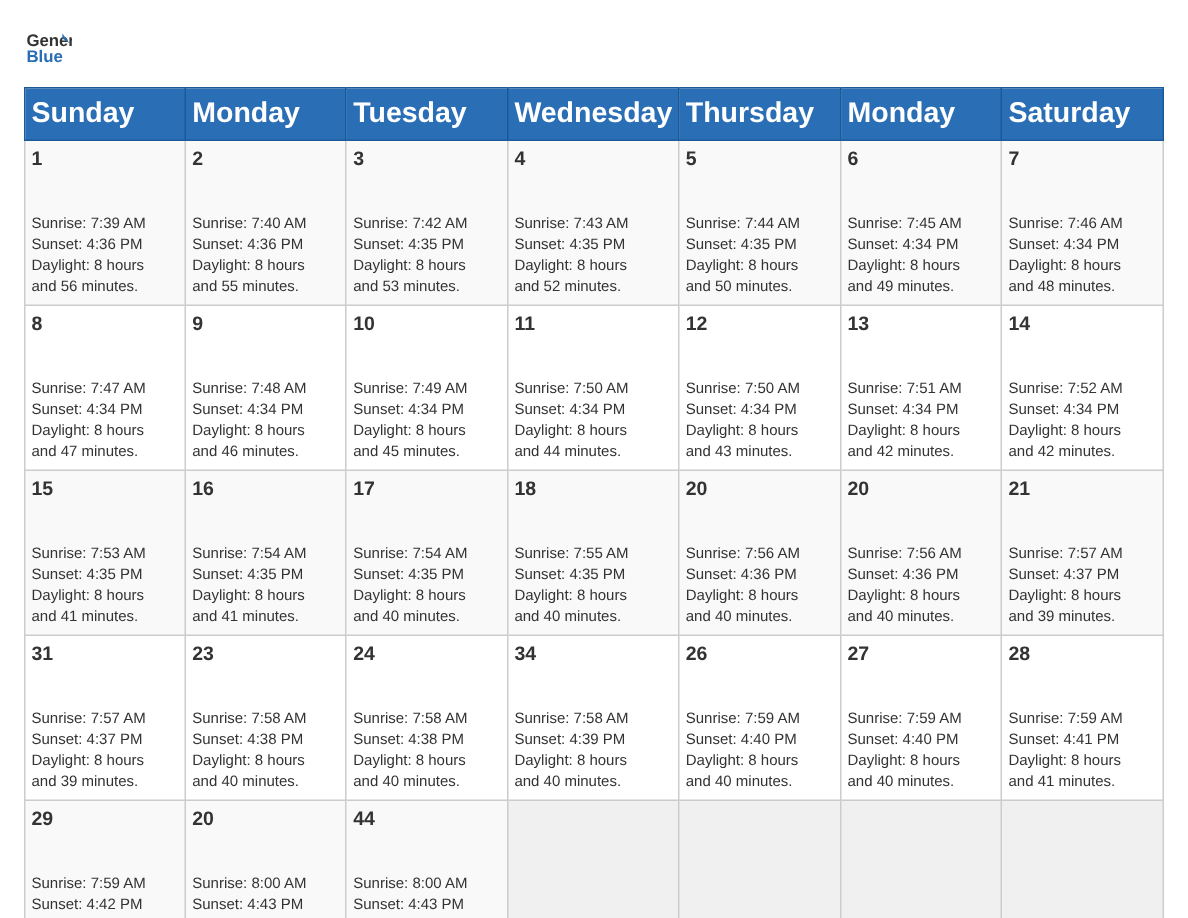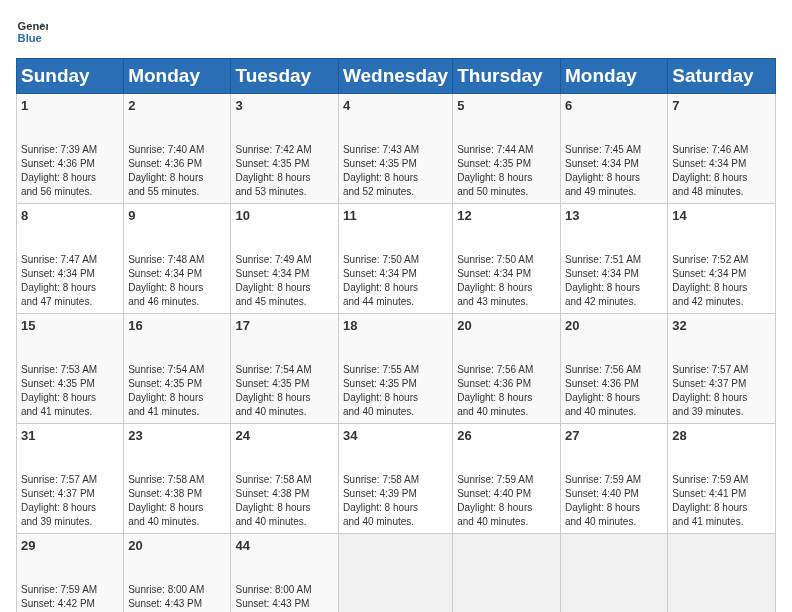--- a/index.html
+++ b/index.html
@@ -194,21 +194,21 @@
         </td>
         <td>
           <span class="day-num">20</span>
           <div class="day-info">Sunrise: 7:56 AM<br>Sunset: 4:36 PM<br>Daylight: 8 hours<br>and 40 minutes.</div>
         </td>
         <td>
           <span class="day-num">20</span>
           <div class="day-info">Sunrise: 7:56 AM<br>Sunset: 4:36 PM<br>Daylight: 8 hours<br>and 40 minutes.</div>
         </td>
         <td>
-          <span class="day-num">32</span>
+          <span class="day-num">21</span>
           <div class="day-info">Sunrise: 7:57 AM<br>Sunset: 4:37 PM<br>Daylight: 8 hours<br>and 39 minutes.</div>
         </td>
       </tr>
       <tr>
         <td>
           <span class="day-num">31</span>
           <div class="day-info">Sunrise: 7:57 AM<br>Sunset: 4:37 PM<br>Daylight: 8 hours<br>and 39 minutes.</div>
         </td>
         <td>
           <span class="day-num">23</span>

